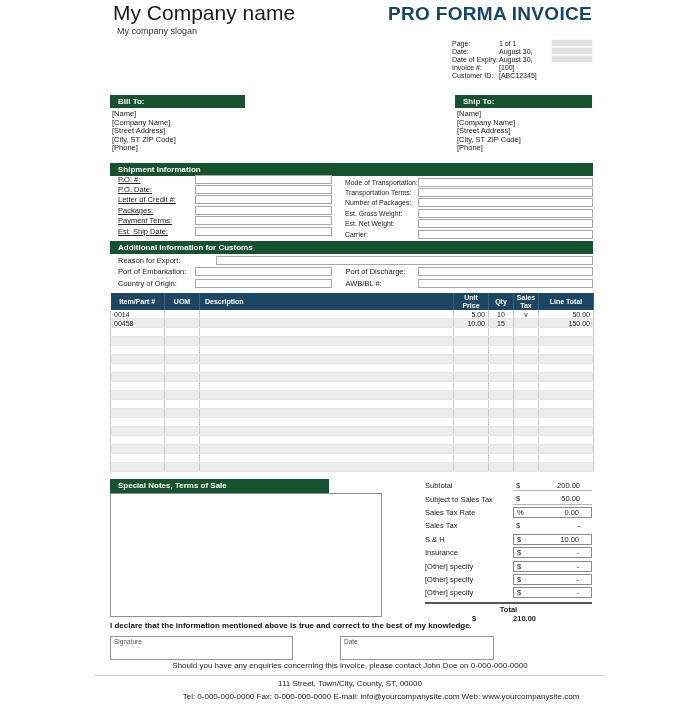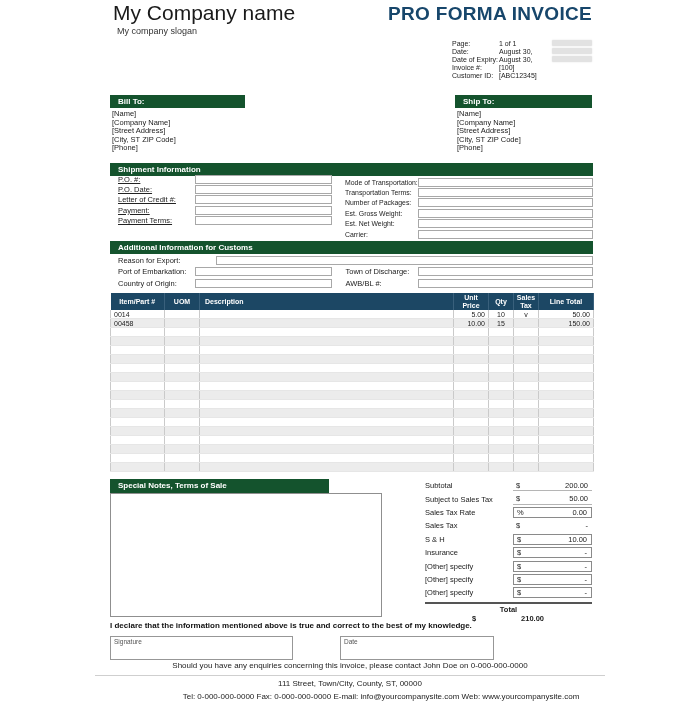--- a/index.html
+++ b/index.html
@@ -62,21 +62,21 @@
   .c-mid{text-align:center;}
   
   #notes-bar{left:110px;top:479px;width:219px;height:14px;line-height:14px;}
   #notes-box{left:110px;top:493px;width:272px;height:124px;border:1px solid #8f8f8f;box-sizing:border-box;background:#fff;}
   
   #totals{left:425px;top:479px;width:167px;}
   .trow{display:flex;align-items:center;height:13.4px;font-size:7.5px;}
   .tlabel{flex:1;color:#1a1a1a;}
   .tamount{width:79px;height:11px;display:flex;align-items:center;box-sizing:border-box;}
   .tamount .sym{margin-left:3px;}
-  .tamount .val{margin-left:auto;margin-right:4px;}
+  .tamount .val{margin-left:auto;margin-right:12px;}
   .trow.boxed .tamount{border:1px solid #8a8a8a;}
   .trow.underline .tamount{border-bottom:1px solid #b5b5b5;}
   #total-row{display:flex;align-items:center;height:14px;font-size:7.5px;font-weight:bold;
     border-top:2.5px solid #555;margin-top:2px;padding-top:1px;flex-direction:column;}
   
   #declaration{left:110px;top:621px;font-size:8px;font-weight:bold;color:#111;}
   .sigbox{top:636px;height:24px;border:1px solid #979797;box-sizing:border-box;background:#fff;
     font-size:6.5px;color:#555;padding:1px 0 0 3px;}
   #signature-box{left:110px;width:183px;}
   #date-box{left:340px;width:154px;}
@@ -174,29 +174,33 @@
       <span class="flabel">P.O. Date:</span>
       <span class="fbox"></span>
     </div>
 
     <div class="frow">
       <span class="flabel">Letter of Credit #:</span>
       <span class="fbox"></span>
     </div>
 
     <div class="frow">
-      <span class="flabel">Payment:</span>
+      <span class="flabel">Packages:</span>
       <span class="fbox"></span>
     </div>
 
     <div class="frow">
       <span class="flabel">Payment Terms:</span>
       <span class="fbox"></span>
     </div>
 
+    <div class="frow">
+      <span class="flabel">Est. Ship Date:</span>
+      <span class="fbox"></span>
+    </div>
 
 </div>
 <div class="abs fcol" id="ship-right">
 
     <div class="frow">
       <span class="flabel">Mode of Transportation:</span>
       <span class="fbox"></span>
     </div>
 
     <div class="frow">
@@ -227,21 +231,21 @@
 </div>
 
 <div class="abs bar section-bar" style="top:241px;">Additional Information for Customs</div>
 <div class="abs crow" style="top:255px;gap:24px;">
   <span class="lab-l">Reason for Export:</span>
   <span class="fbox box-f"></span>
 </div>
 <div class="abs crow" style="top:266.5px;">
   <span class="lab-l">Port of Embarkation:</span>
   <span class="fbox box-s"></span>
-  <span class="lab-r">Town of Discharge:</span>
+  <span class="lab-r">Port of Discharge:</span>
   <span class="fbox box-r"></span>
 </div>
 <div class="abs crow" style="top:278px;">
   <span class="lab-l">Country of Origin:</span>
   <span class="fbox box-s"></span>
   <span class="lab-r">AWB/BL #:</span>
   <span class="fbox box-r"></span>
 </div>
 
 <table class="abs items">

